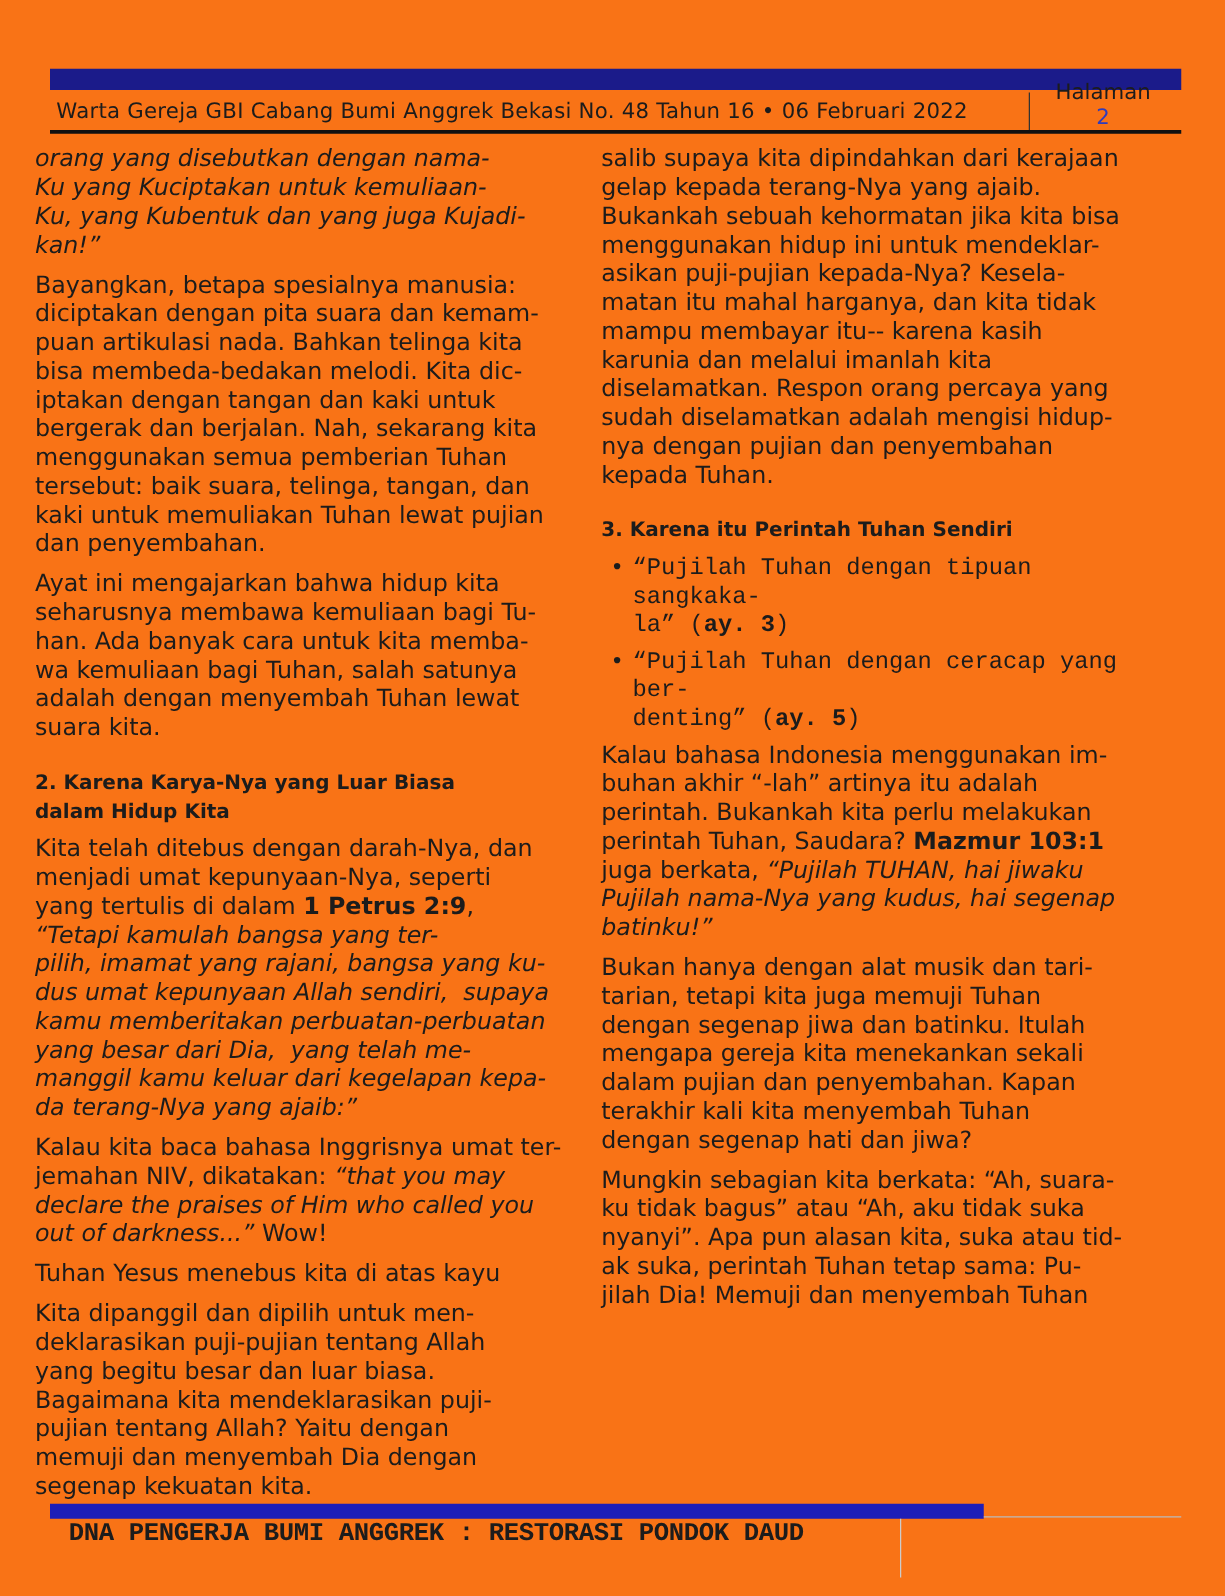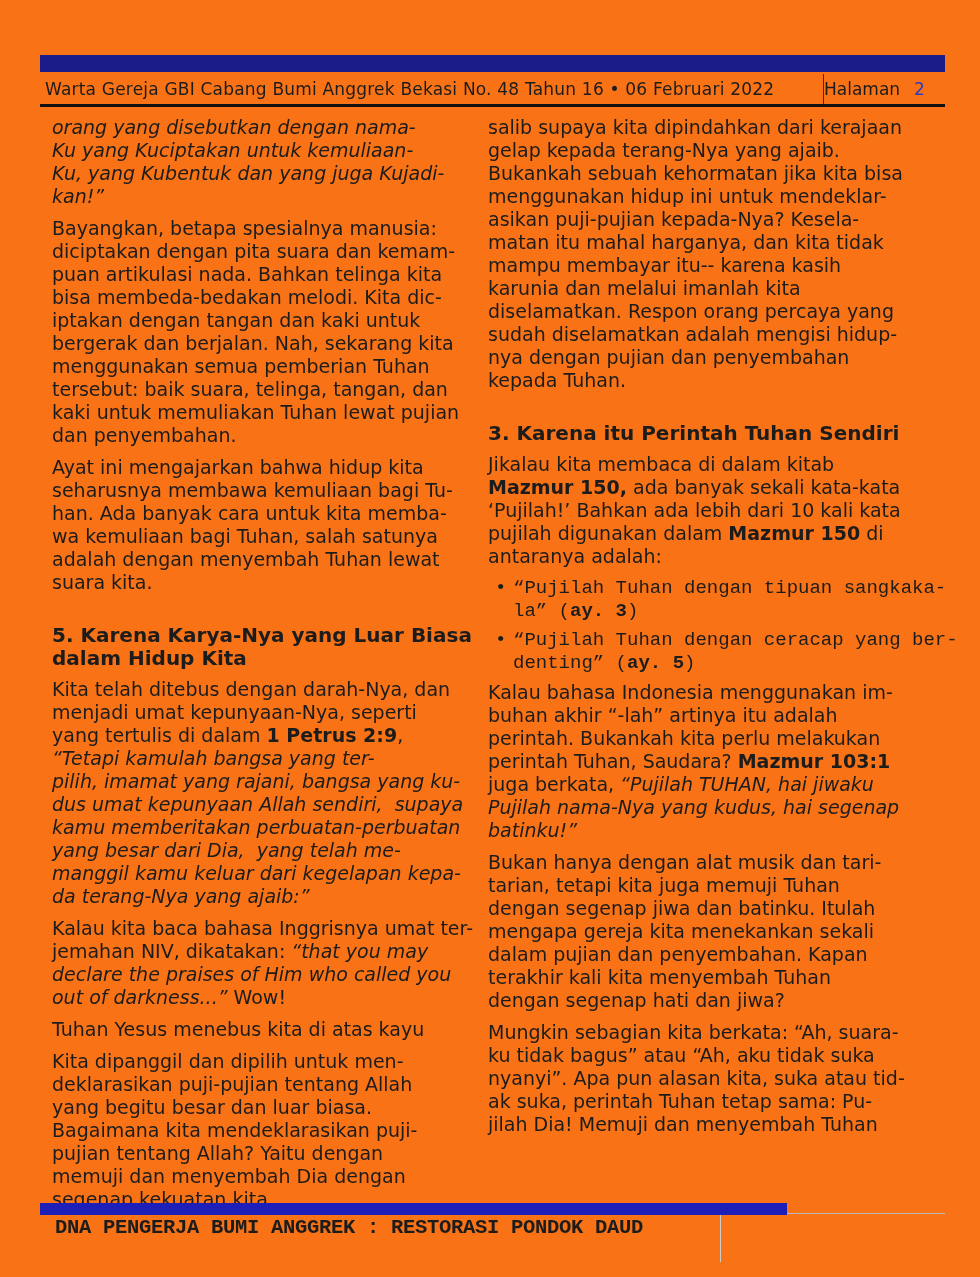--- a/index.html
+++ b/index.html
@@ -24,39 +24,40 @@
   .header-title{
     flex:1;
     font-size:17px;
     letter-spacing:0.2px;
     padding-left:5px;
     white-space:nowrap;
   }
   .header-page-cell{
     width:122px;height:100%;
     border-left:1px solid #333;
-    display:flex;align-items:center;justify-content:flex-start;
-    gap:14px;
+    display:flex;align-items:center;justify-content:flex-end;
+    gap:0;
     padding-right:4px;
     box-sizing:border-box;
     font-size:17px;
+    flex-direction:column;
   }
   
   .columns{
-    position:absolute;left:52px;top:116px;width:908px;
-    display:flex;
+    position:absolute;left:28px;top:116px;width:908px;
+    display:flex;gap:17px;
   }
   .col{font-size:19px;line-height:23px;}
   .col-left{width:436px;}
   .col-right{flex:1;}
   .block{white-space:pre-wrap;margin:0 0 9px 0;}
   .block.heading{
     font-weight:bold;
-    font-size:20px;
-    margin:30px 0 8px 0;
+    font-size:16px;
+    margin:20px 0 8px 0;
   }
   .block.bullet{
     position:relative;
     padding-left:25px;
     margin:0 0 6px 0;
     font-family:Liberation Mono, monospace;
   }
   .block.bullet::before{
     content:"\2022";
     position:absolute;left:7px;top:0;
@@ -115,21 +116,21 @@
 menggunakan semua pemberian Tuhan
 tersebut: baik suara, telinga, tangan, dan
 kaki untuk memuliakan Tuhan lewat pujian
 dan penyembahan.</span></div>
         <div class="block paragraph"><span class="run-normal">Ayat ini mengajarkan bahwa hidup kita
 seharusnya membawa kemuliaan bagi Tu-
 han. Ada banyak cara untuk kita memba-
 wa kemuliaan bagi Tuhan, salah satunya
 adalah dengan menyembah Tuhan lewat
 suara kita.</span></div>
-        <div class="block heading"><span class="run-bold">5. Karena Karya-Nya yang Luar Biasa
+        <div class="block heading"><span class="run-bold">2. Karena Karya-Nya yang Luar Biasa
 dalam Hidup Kita</span></div>
         <div class="block paragraph"><span class="run-normal">Kita telah ditebus dengan darah-Nya, dan
 menjadi umat kepunyaan-Nya, seperti
 yang tertulis di dalam </span><span class="run-bold">1 Petrus 2:9</span><span class="run-normal">,
 </span><span class="run-italic">“Tetapi kamulah bangsa yang ter-
 pilih, imamat yang rajani, bangsa yang ku-
 dus umat kepunyaan Allah sendiri,  supaya
 kamu memberitakan perbuatan-perbuatan
 yang besar dari Dia,  yang telah me-
 manggil kamu keluar dari kegelapan kepa-
@@ -154,25 +155,20 @@
 menggunakan hidup ini untuk mendeklar-
 asikan puji-pujian kepada-Nya? Kesela-
 matan itu mahal harganya, dan kita tidak
 mampu membayar itu-- karena kasih
 karunia dan melalui imanlah kita
 diselamatkan. Respon orang percaya yang
 sudah diselamatkan adalah mengisi hidup-
 nya dengan pujian dan penyembahan
 kepada Tuhan.</span></div>
         <div class="block heading"><span class="run-bold">3. Karena itu Perintah Tuhan Sendiri</span></div>
-        <div class="block paragraph"><span class="run-normal">Jikalau kita membaca di dalam kitab
-</span><span class="run-bold">Mazmur 150,</span><span class="run-normal"> ada banyak sekali kata-kata
-‘Pujilah!’ Bahkan ada lebih dari 10 kali kata
-pujilah digunakan dalam </span><span class="run-bold">Mazmur 150</span><span class="run-normal"> di
-antaranya adalah:</span></div>
         <div class="block bullet"><span class="run-normal">“Pujilah Tuhan dengan tipuan sangkaka-
 la” (</span><span class="run-bold">ay. 3</span><span class="run-normal">)</span></div>
         <div class="block bullet"><span class="run-normal">“Pujilah Tuhan dengan ceracap yang ber-
 denting” (</span><span class="run-bold">ay. 5</span><span class="run-normal">)</span></div>
         <div class="block paragraph"><span class="run-normal">Kalau bahasa Indonesia menggunakan im-
 buhan akhir “-lah” artinya itu adalah
 perintah. Bukankah kita perlu melakukan
 perintah Tuhan, Saudara? </span><span class="run-bold">Mazmur 103:1</span><span class="run-normal">
 juga berkata, </span><span class="run-italic">“Pujilah TUHAN, hai jiwaku
 Pujilah nama-Nya yang kudus, hai segenap

